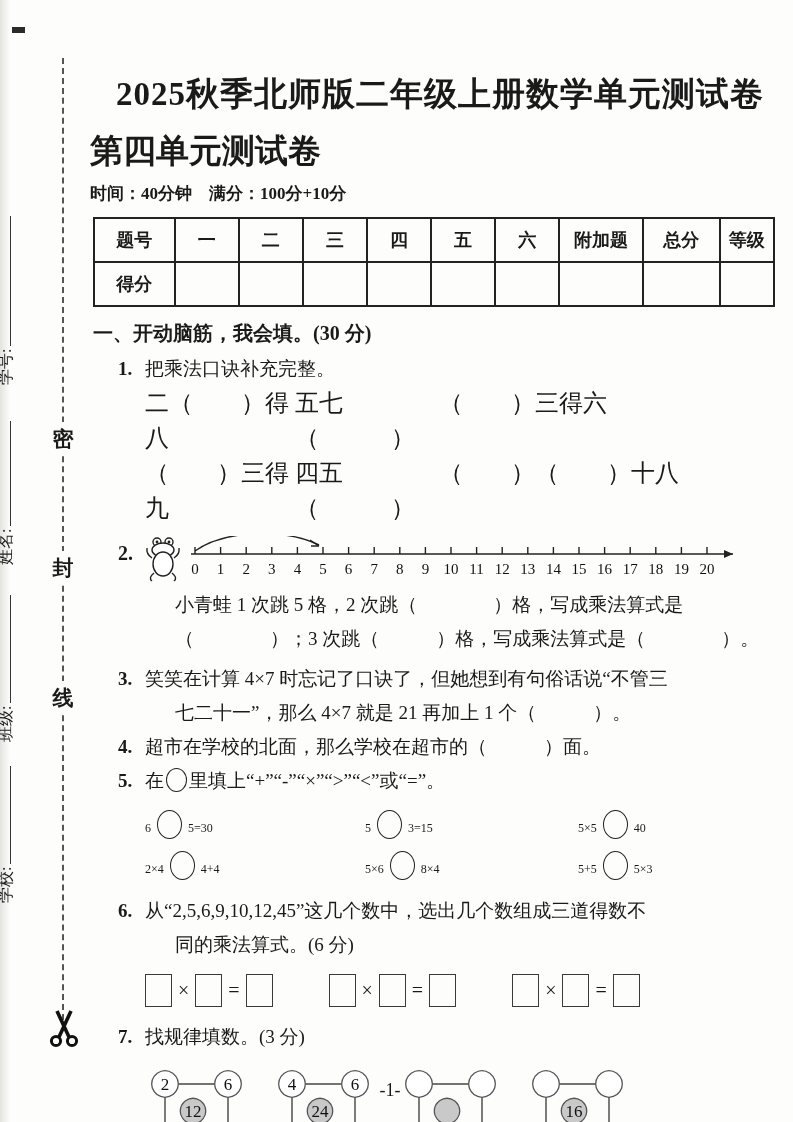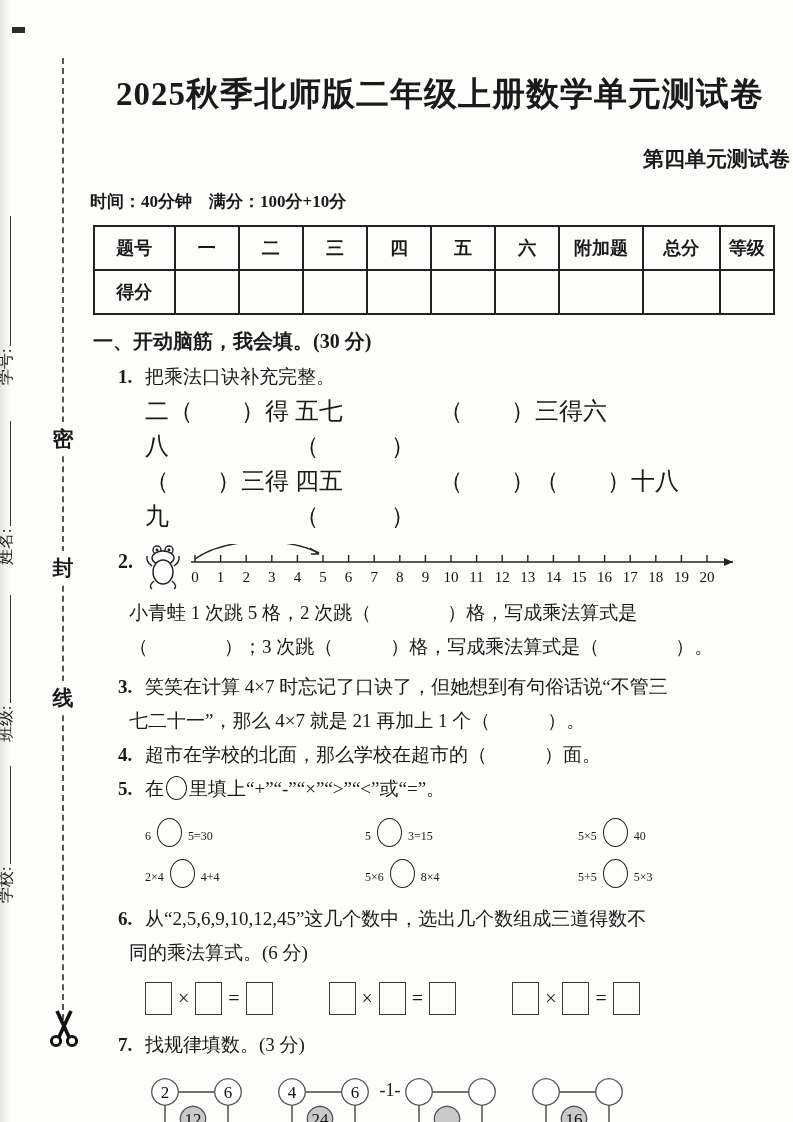--- a/index.html
+++ b/index.html
@@ -18,33 +18,33 @@
   .seal-char{position:absolute;left:50px;width:26px;text-align:center;
     font-weight:bold;font-size:21px;background:#fdfdfb;padding:3px 0;}
   .vfield{position:absolute;left:18px;transform-origin:0 100%;transform:rotate(-90deg);
     white-space:nowrap;font-size:16px;height:24px;line-height:24px;}
   .vline{display:inline-block;border-bottom:1.5px solid #333;height:16px;margin-left:3px;}
   .scissors{position:absolute;left:48px;top:1010px;}
 
   
   .content{position:absolute;left:90px;top:0;width:700px;}
   .title{margin-top:72px;text-align:center;font-size:33px;font-weight:bold;line-height:44px;letter-spacing:1px;}
-  .subtitle{margin-top:24px;text-align:right;font-size:21px;font-weight:bold;line-height:38px;}
+  .subtitle{margin-top:16px;text-align:left;font-size:33px;font-weight:bold;line-height:38px;}
   .time-info{margin-top:12px;text-align:left;padding-right:48px;font-size:17px;font-weight:bold;}
 
   table.score{border-collapse:collapse;margin:12px 15px 0 3px;table-layout:fixed;}
   table.score td{border:2px solid #222;text-align:center;font-size:18px;font-weight:bold;
     height:42px;padding:0;overflow:hidden;}
   .cw0{width:80px}.cw1{width:63px}.cw2{width:83px}.cw3{width:76px}.cw4{width:53px}
 
   .sec-head{margin:13px 0 0 3px;font-size:20px;font-weight:bold;}
   .qline{display:flex;margin-left:28px;font-size:19px;line-height:34px;}
   .qnum{width:27px;font-weight:bold;flex:0 0 27px;}
   .qtext{flex:1;}
-  .indent{margin-left:39px;}
+  .indent{margin-left:85px;}
   .cols{display:flex;margin-left:55px;font-size:24px;line-height:35px;}
   .c1{width:150px}.c2{width:144px}
   .q5c1{width:220px}.q5c2{width:213px}
 
   .circ{display:inline-block;width:23px;height:27px;border:1.6px solid #222;
     border-radius:50%;vertical-align:-7px;margin:0 6px;}
   .circ.small{width:19px;height:22px;vertical-align:-5px;margin:0 2px;}
 
   .q5row{display:flex;margin-left:55px;font-size:12px;height:41px;align-items:center;}
 

